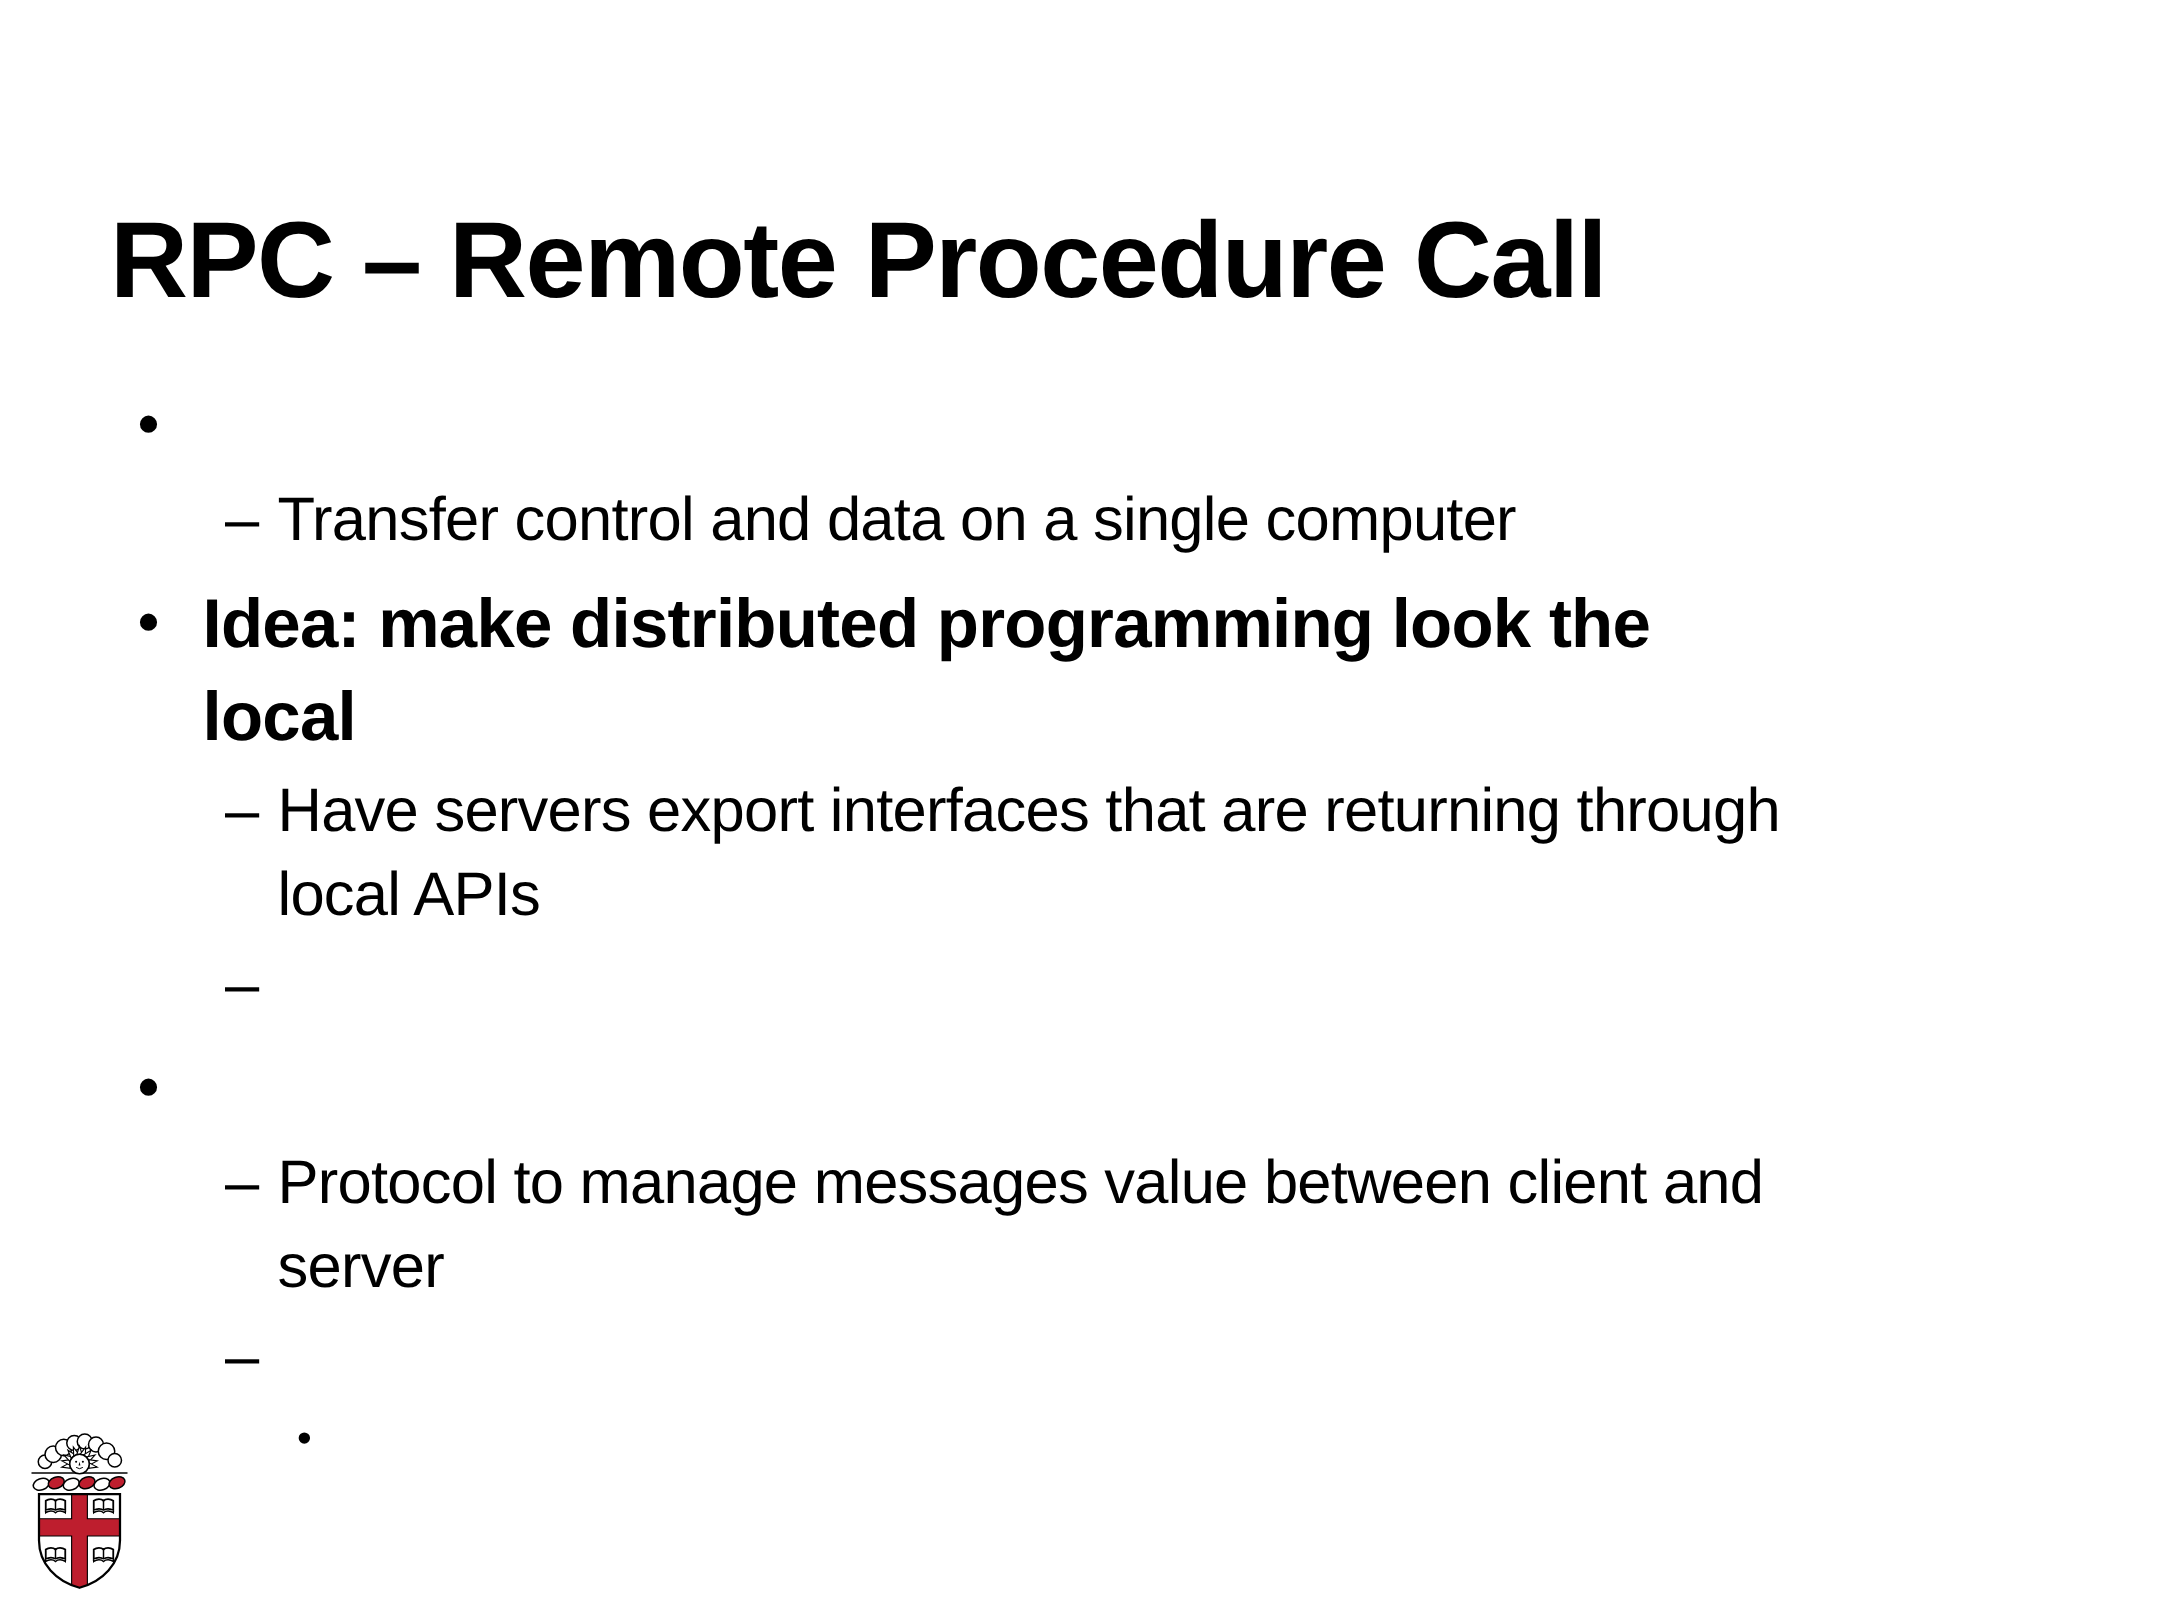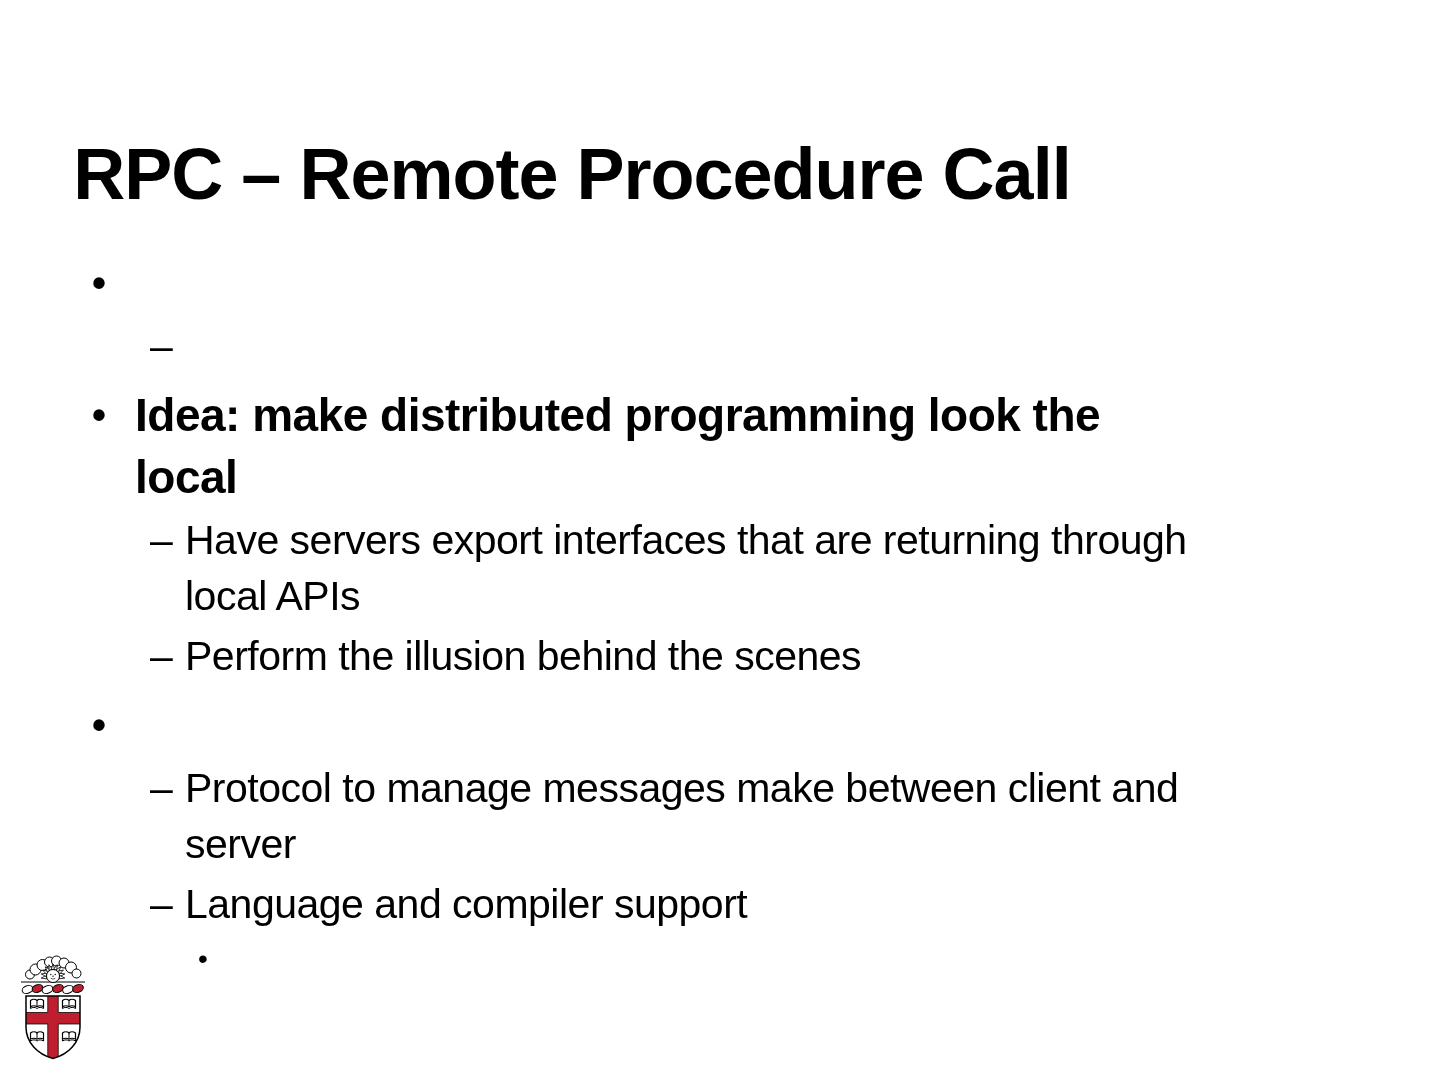--- a/index.html
+++ b/index.html
@@ -99,46 +99,45 @@
 <div class="slide">
 
   <h1 class="title">RPC – Remote Procedure Call</h1>
 
   <div class="content" id="bullet-list">
       <div class="bullet level-1">
         <span class="marker">•</span>
       </div>
       <div class="bullet level-2">
         <span class="marker">–</span>
+        <span class="text">Transfer control and data on a single computer</span>
       </div>
       <div class="bullet level-1">
         <span class="marker">•</span>
         <span class="text">Idea: make distributed programming look the
 local</span>
       </div>
       <div class="bullet level-2">
         <span class="marker">–</span>
         <span class="text">Have servers export interfaces that are returning through
 local APIs</span>
       </div>
       <div class="bullet level-2">
         <span class="marker">–</span>
-        <span class="text">Perform the illusion behind the scenes</span>
       </div>
       <div class="bullet level-1">
         <span class="marker">•</span>
       </div>
       <div class="bullet level-2">
         <span class="marker">–</span>
-        <span class="text">Protocol to manage messages make between client and
+        <span class="text">Protocol to manage messages value between client and
 server</span>
       </div>
       <div class="bullet level-2">
         <span class="marker">–</span>
-        <span class="text">Language and compiler support</span>
       </div>
       <div class="bullet level-3">
         <span class="marker">•</span>
       </div>
     </div>
 
   <svg class="crest" viewBox="0 0 132 224" xmlns="http://www.w3.org/2000/svg">
 
     <line x1="2" y1="60" x2="130" y2="60" stroke="#000" stroke-width="2"></line>
 

